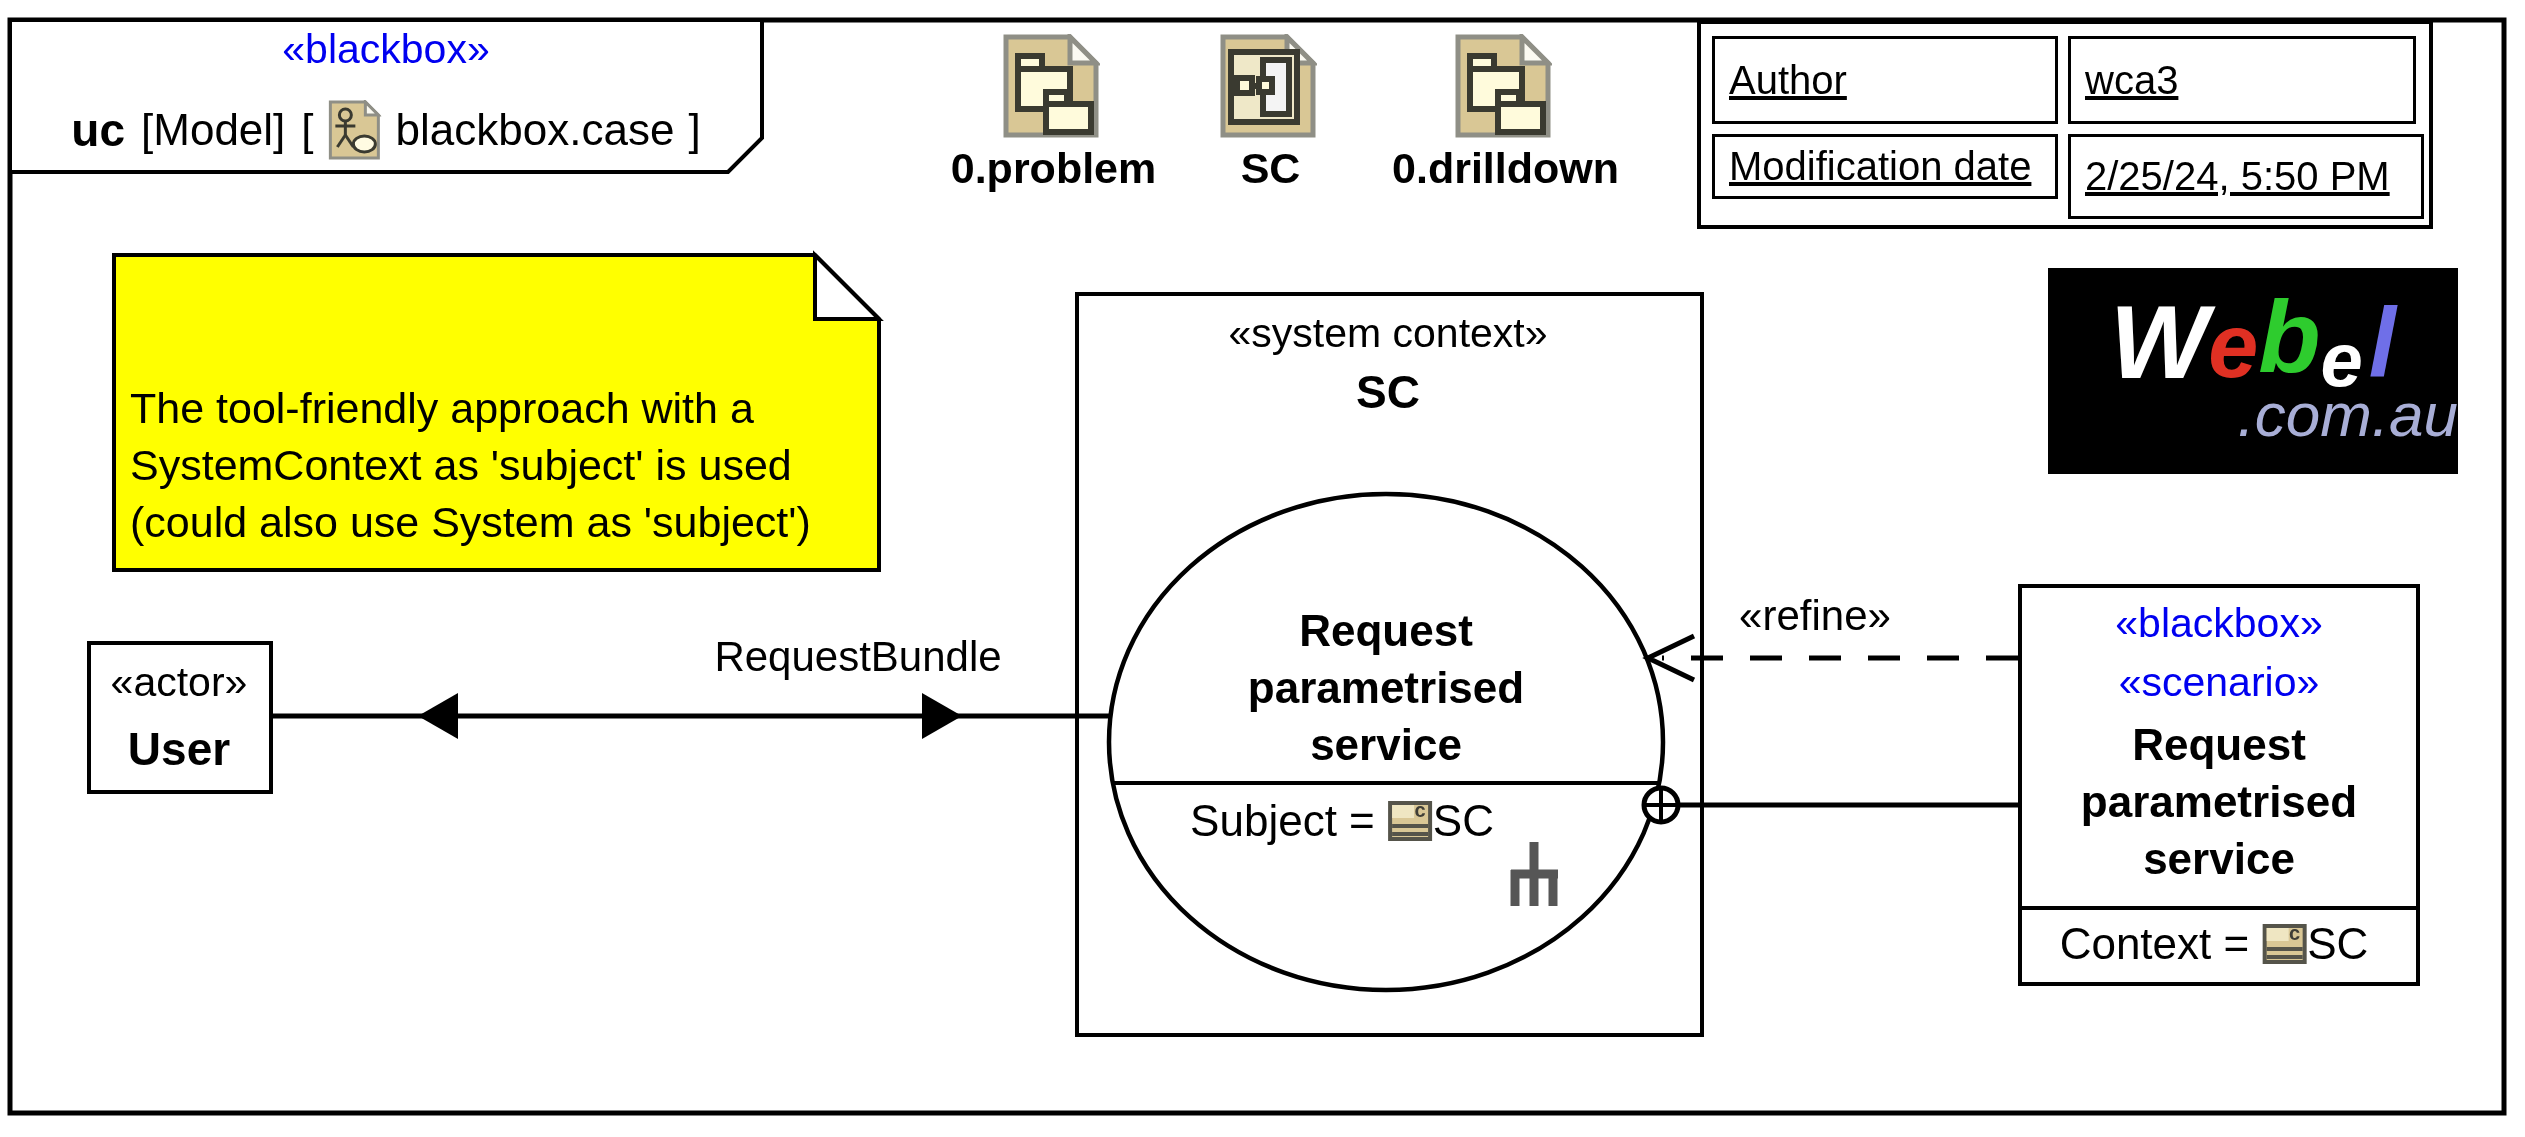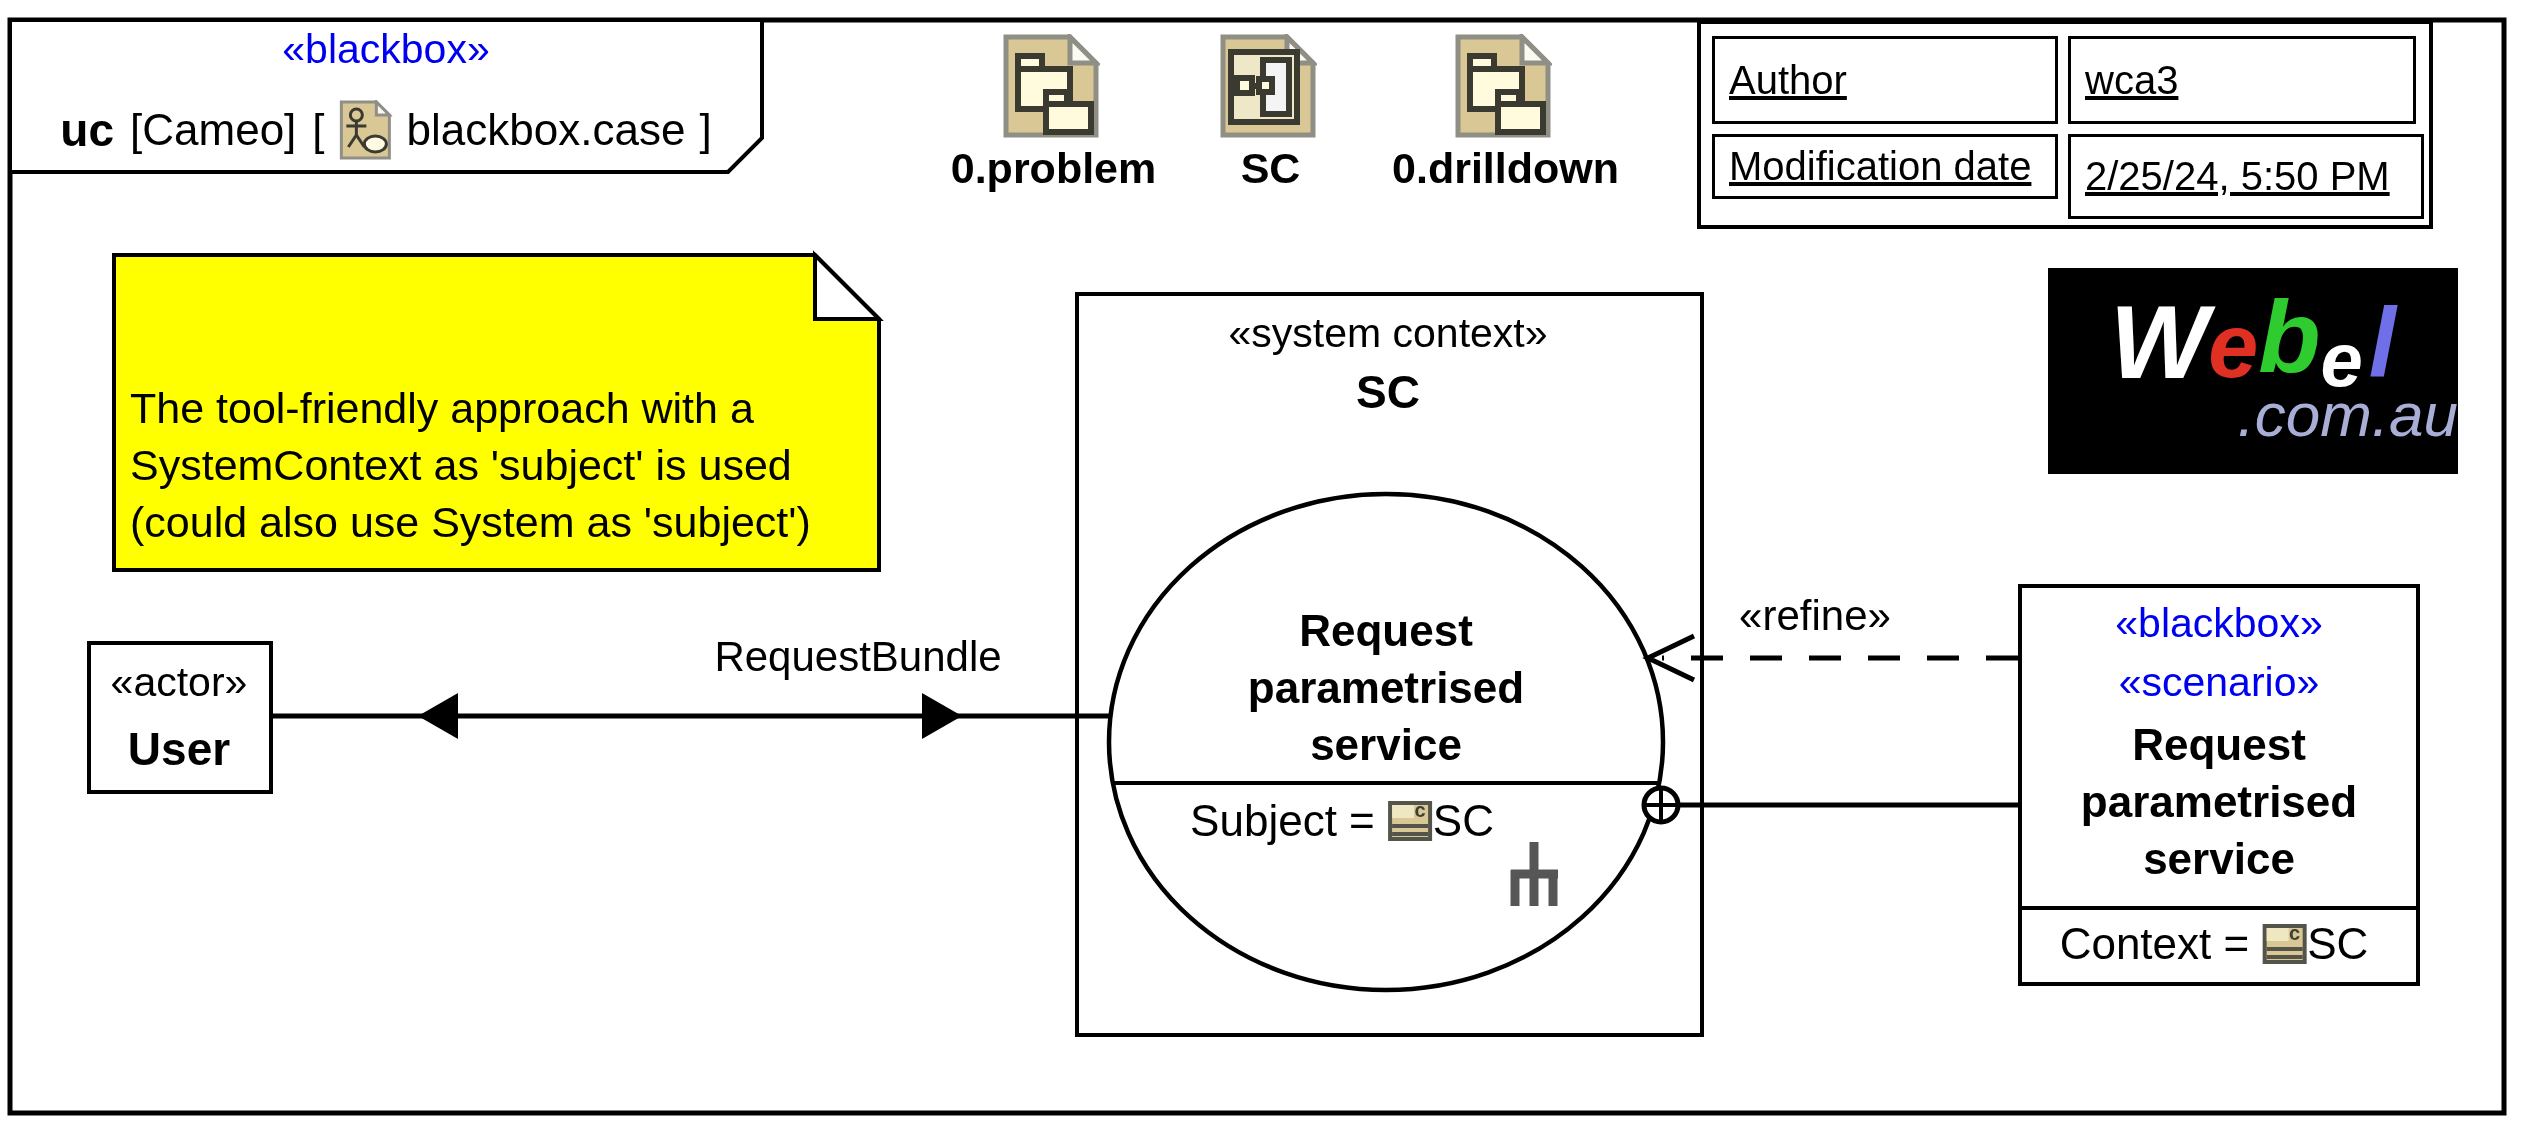--- a/index.html
+++ b/index.html
@@ -93,21 +93,21 @@
       <line x1="1553" y1="870" x2="1553" y2="906"></line>
     </g>
 
     <line x1="2018" y1="908" x2="2420" y2="908" stroke="#000" stroke-width="4"></line>
   </svg>
 
   <div class="t f41 blue" style="left:386px;top:50px;">«blackbox»</div>
   <div class="row f44" style="left:386px;top:120px;margin-top:10px;">
     <span class="bold f46">uc</span>
     <span style="width:16px;"></span>
-    <span>[Cameo]</span>
+    <span>[Model]</span>
     <span style="width:16px;"></span>
     <span>[</span>
     <span style="width:14px;"></span>
     <svg width="54" height="60" viewBox="0 0 54 60">
       <path d="M3,2 H38 L51,15 V58 H3 Z" fill="#d9c795" stroke="#8f8f86" stroke-width="3"></path>
       <path d="M38,2 V15 H51 Z" fill="#fbfaf2" stroke="#8f8f86" stroke-width="3"></path>
       <g stroke="#3a3a30" stroke-width="3" fill="none">
         <circle cx="18" cy="15" r="6"></circle>
         <line x1="18" y1="21" x2="18" y2="35"></line>
         <line x1="8" y1="26" x2="28" y2="26"></line>

